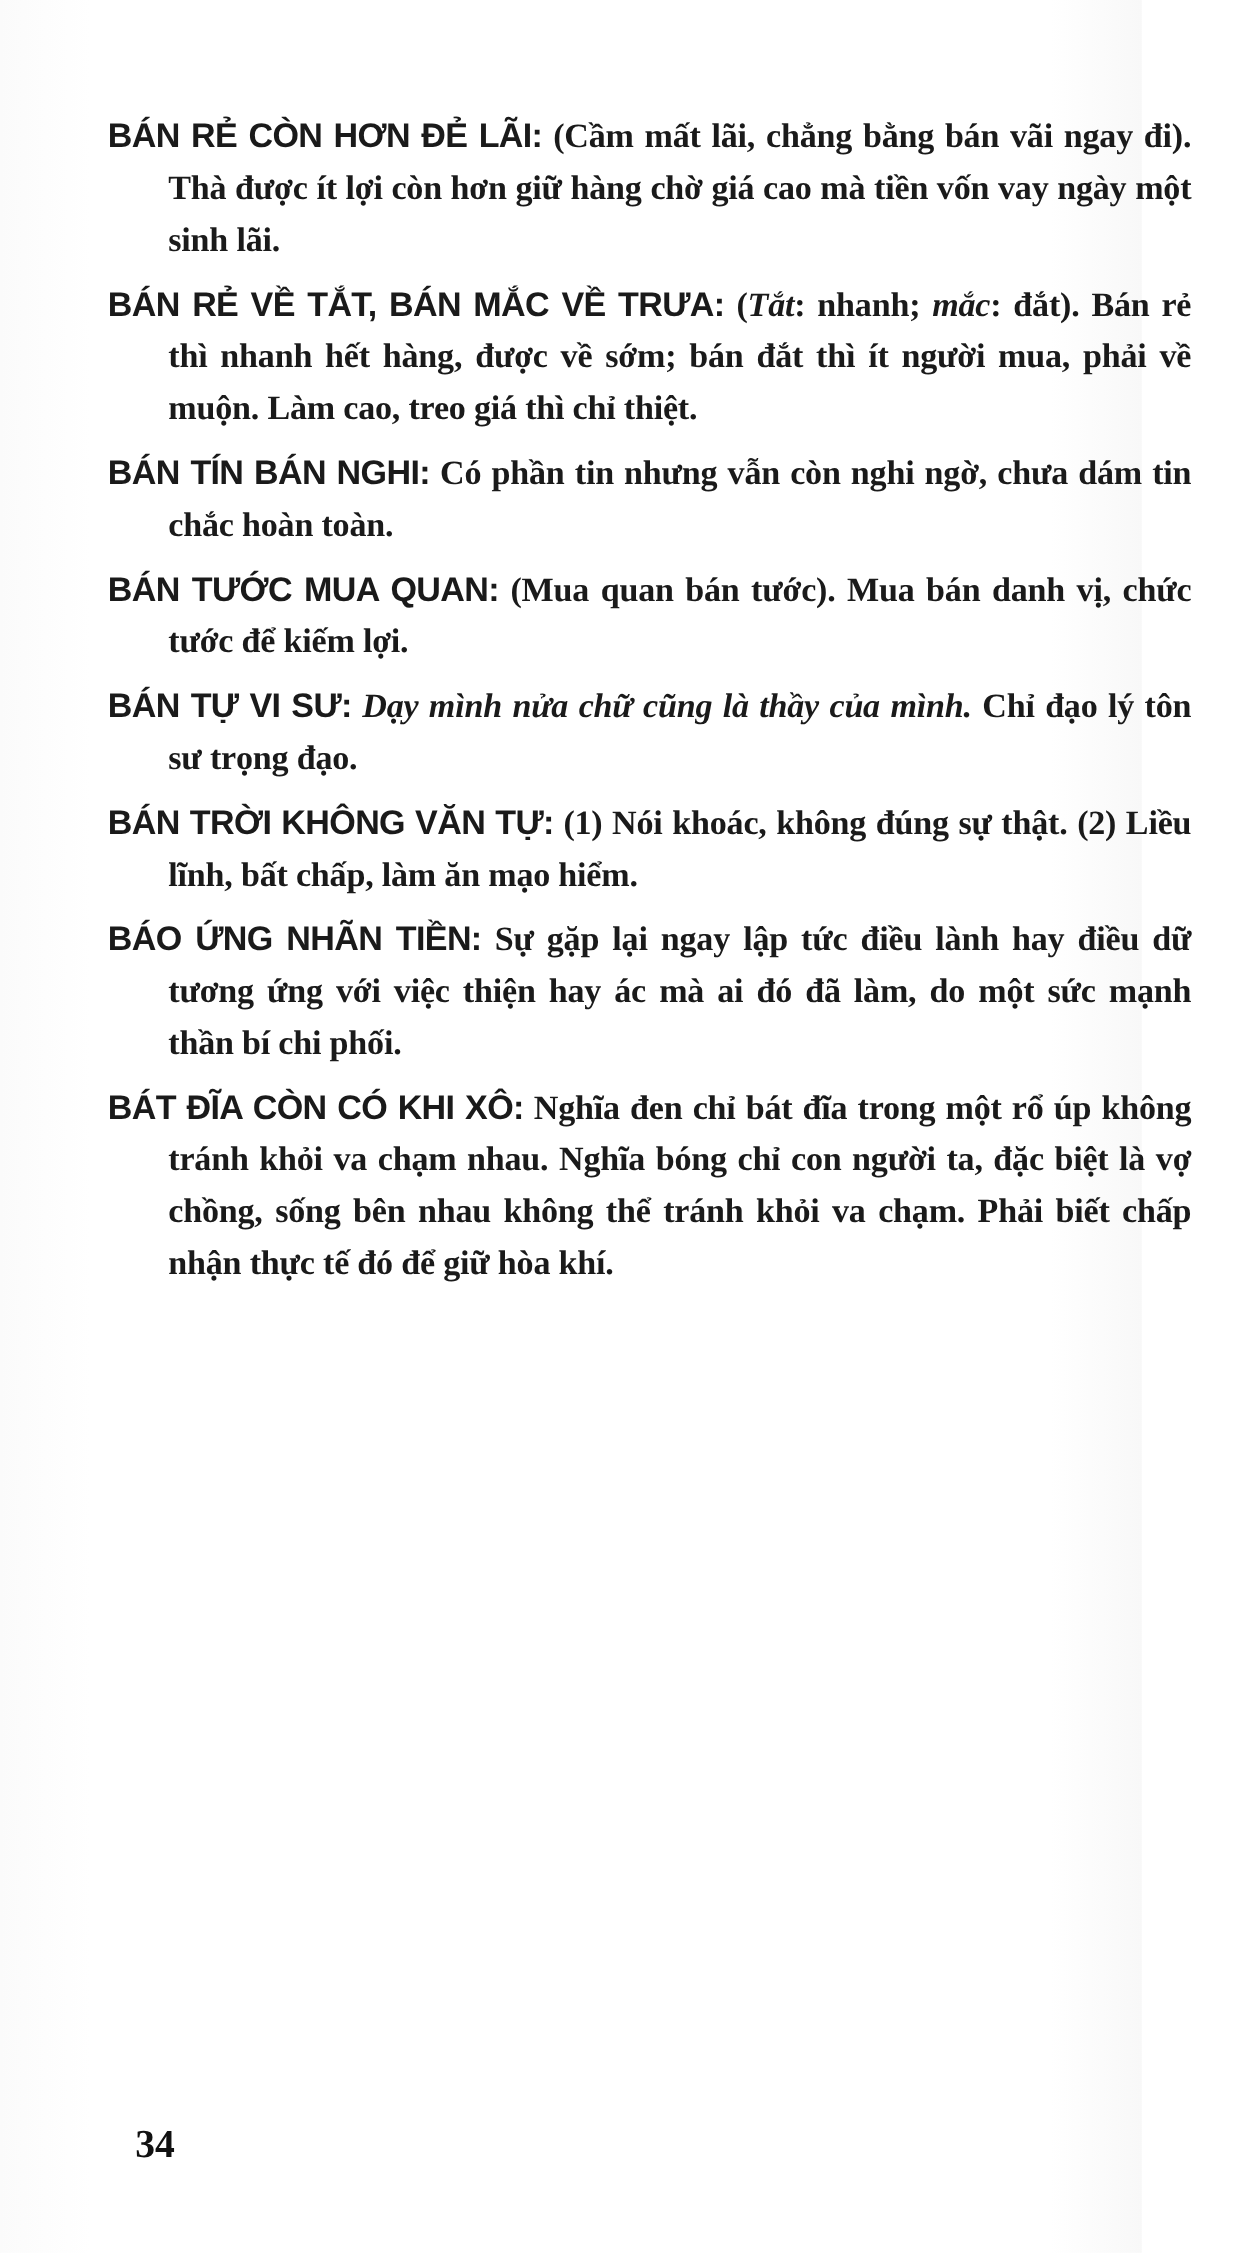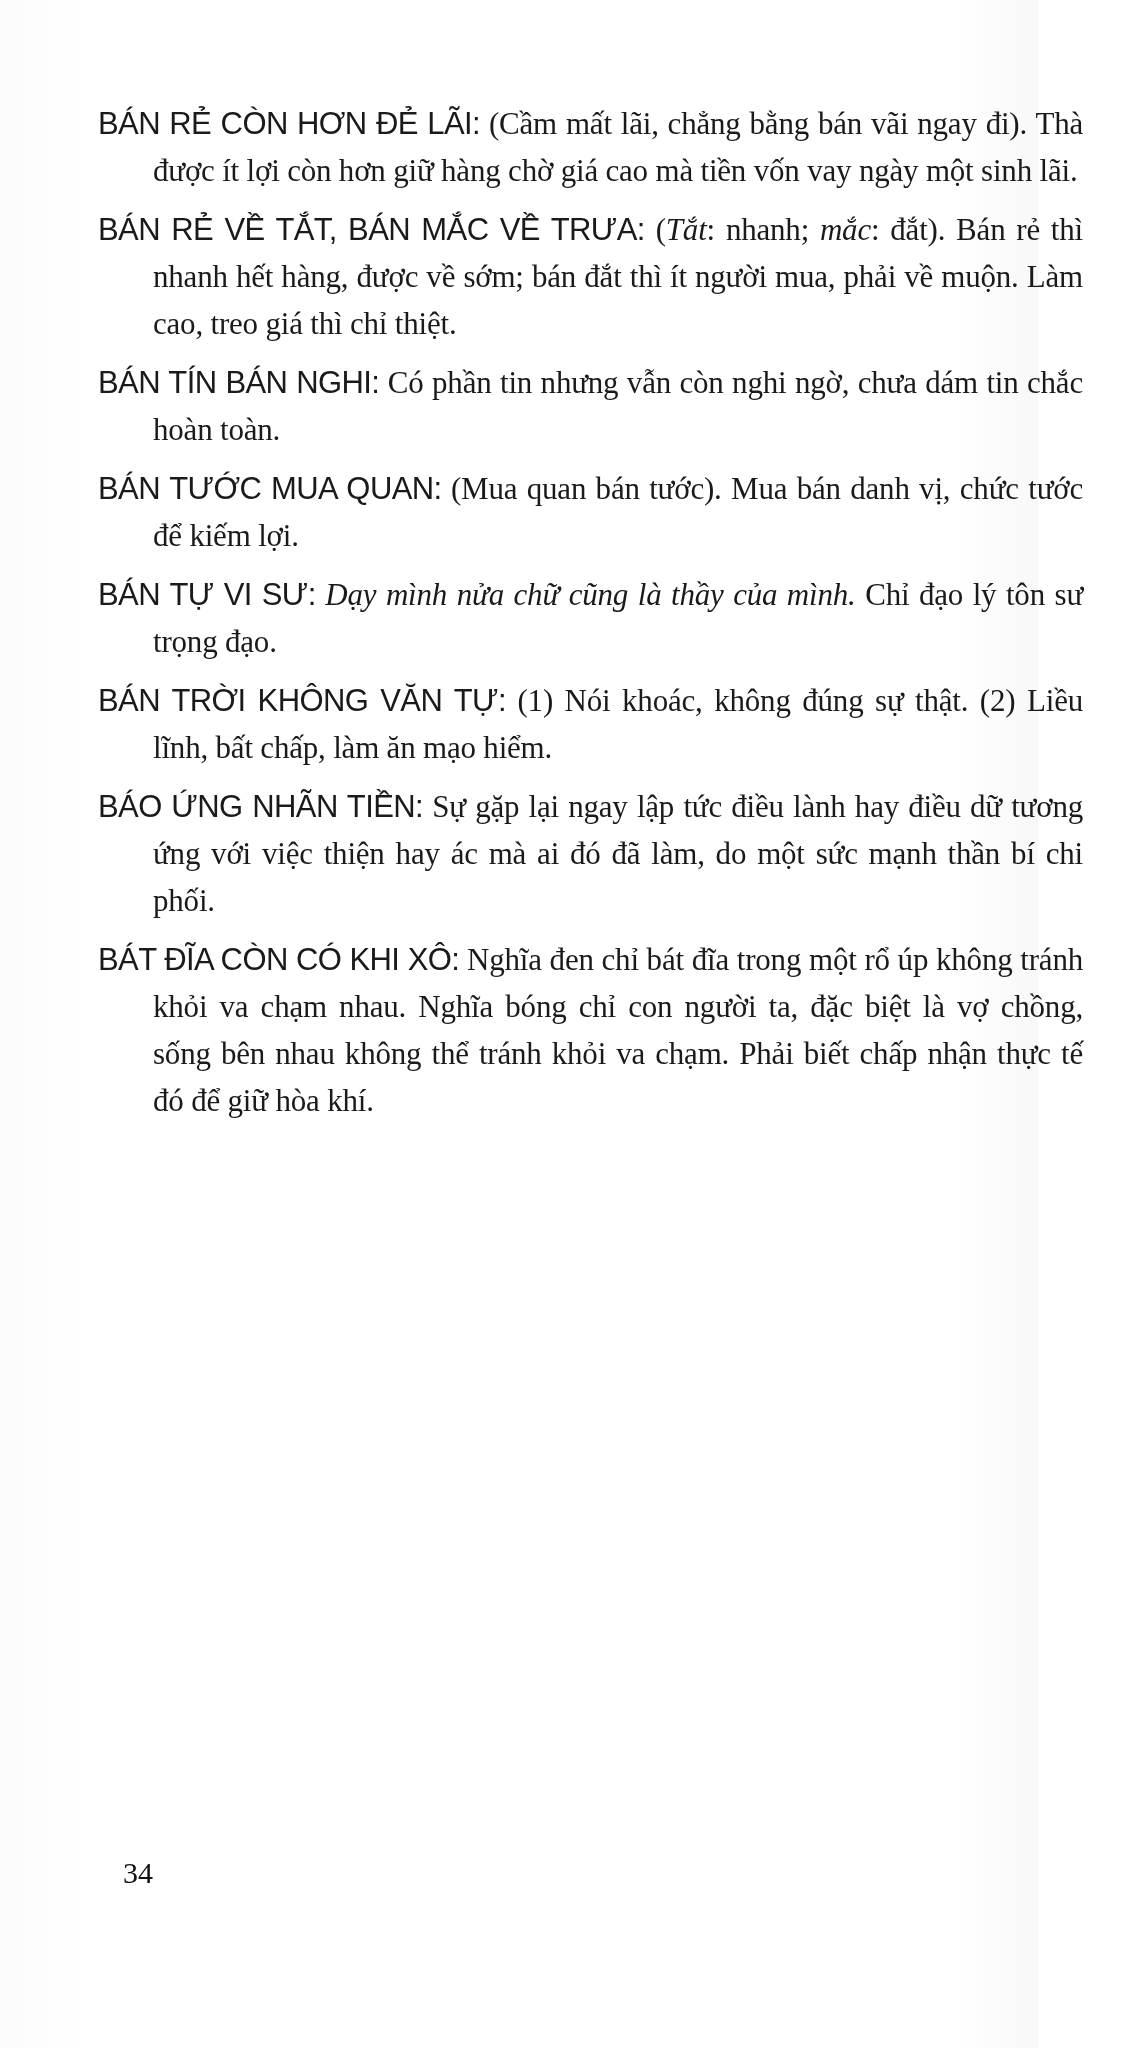--- a/index.html
+++ b/index.html
@@ -10,20 +10,21 @@
       color: #1a1a1a;
       font-family: "Liberation Serif", "DejaVu Serif", serif;
       position: relative;
       overflow: hidden;
     }
     .page {
       position: absolute;
       left: 0; top: 0;
       width: 1038px; height: 2048px;
       background: linear-gradient(90deg, #fbfbfb 0%, #ffffff 8%, #ffffff 92%, #f8f8f8 100%);
+      font-weight: bold;
     }
     .content {
       position: absolute;
       left: 98px;
       top: 100px;
       width: 985px;
     }
     .entry {
       font-size: 31px;
       line-height: 47px;
@@ -35,22 +36,22 @@
     }
     .entry .term {
       font-family: "Liberation Sans Narrow", "Liberation Sans", sans-serif;
       font-stretch: condensed;
       letter-spacing: -0.6px;
     }
     .entry em { font-style: italic; }
     .page-number {
       position: absolute;
       left: 123px;
-      top: 1856px;
-      font-size: 30px;
+      top: 1928px;
+      font-size: 36px;
       font-family: "Liberation Serif", serif;
       color: #111;
     }
   </style>
 </head>
 <body>
 
 <div class="page">
   <div class="content" id="entries">
       <p class="entry"><span class="term">BÁN RẺ CÒN HƠN ĐẺ LÃI:</span><span> (Cầm mất lãi, chẳng bằng bán vãi ngay đi). Thà được ít lợi còn hơn giữ hàng chờ giá cao mà tiền vốn vay ngày một sinh lãi.</span></p>

